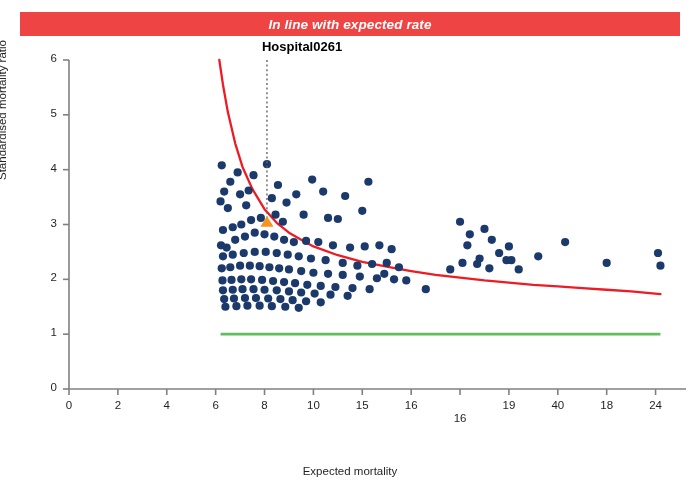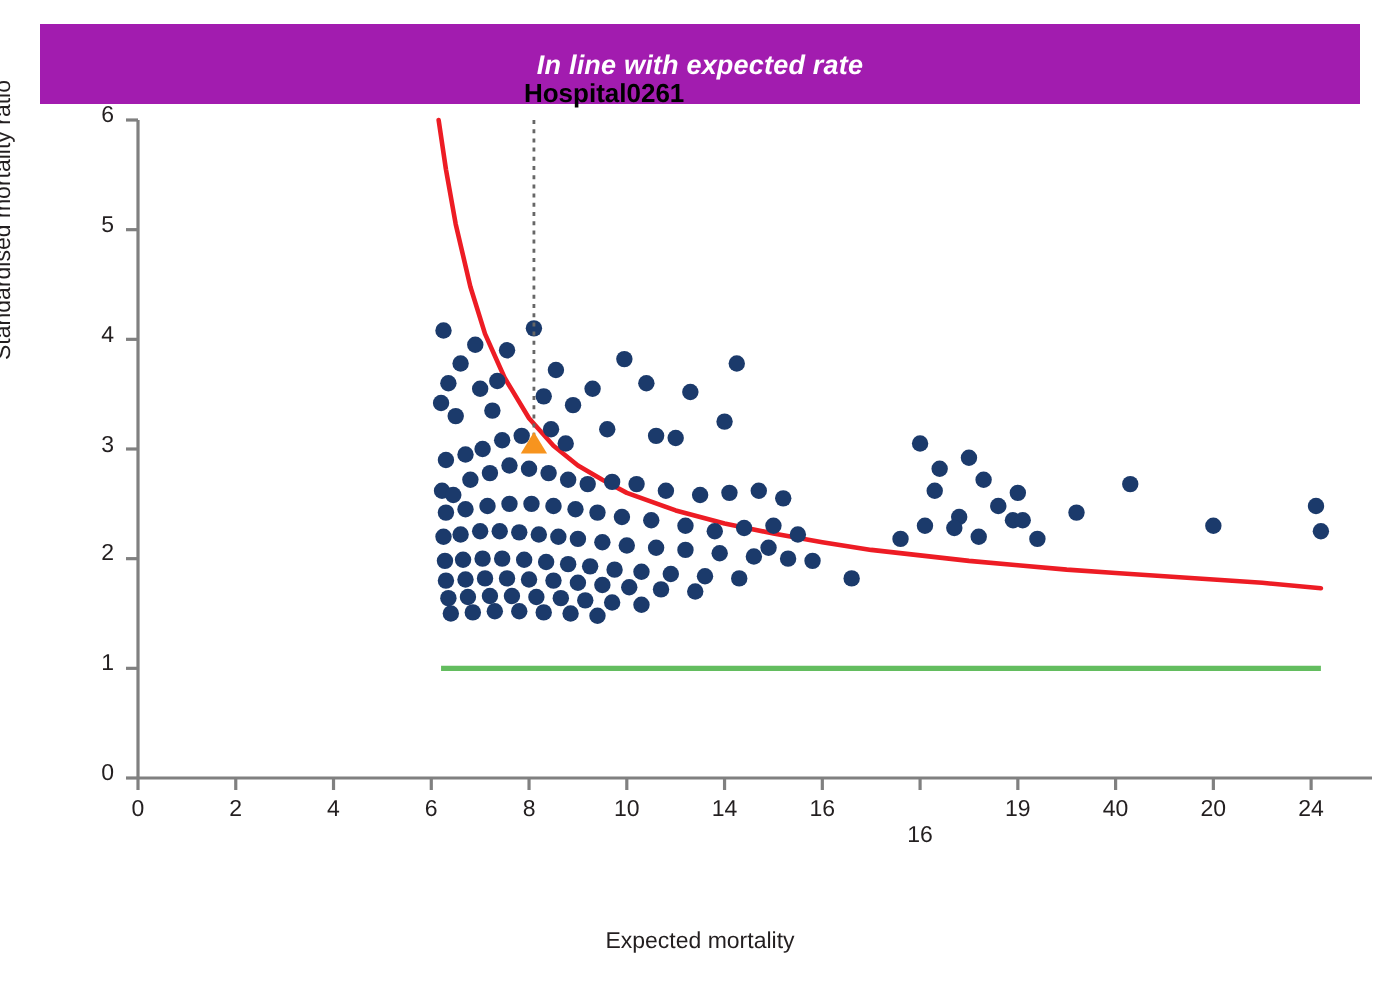--- a/index.html
+++ b/index.html
@@ -7,22 +7,22 @@
     width:700px;height:500px;
     background:#ffffff;
     font-family:"Liberation Sans", sans-serif;
     overflow:hidden;
     position:relative;
   }
   #root{position:relative;width:700px;height:500px;}
 
   
   .banner{
-    position:absolute;left:20px;top:12px;width:660px;height:40px;
-    background:#a21caf;
+    position:absolute;left:20px;top:12px;width:660px;height:24px;
+    background:#ef4444;
     display:flex;align-items:center;justify-content:center;
   }
   .banner-text{
     color:#ffffff;font-style:italic;font-weight:bold;font-size:13.5px;
     letter-spacing:0.1px;white-space:nowrap;
   }
 
   
   .chart{position:absolute;left:0;top:40px;width:700px;height:410px;}
 
@@ -256,23 +256,23 @@
       <div class="tick ytick" style="left: 31px; top: 176.5px;">3</div>
       <div class="tick ytick" style="left: 31px; top: 121.667px;">4</div>
       <div class="tick ytick" style="left: 31px; top: 66.8333px;">5</div>
       <div class="tick ytick" style="left: 31px; top: 12px;">6</div>
       <div class="tick xtick" style="left: 54px; top: 359px;">0</div>
       <div class="tick xtick" style="left: 102.88px; top: 359px;">2</div>
       <div class="tick xtick" style="left: 151.76px; top: 359px;">4</div>
       <div class="tick xtick" style="left: 200.64px; top: 359px;">6</div>
       <div class="tick xtick" style="left: 249.52px; top: 359px;">8</div>
       <div class="tick xtick" style="left: 298.4px; top: 359px;">10</div>
-      <div class="tick xtick" style="left: 347.28px; top: 359px;">14</div>
+      <div class="tick xtick" style="left: 347.28px; top: 359px;">15</div>
       <div class="tick xtick" style="left: 396.16px; top: 359px;">16</div>
       <div class="tick xtick" style="left: 445.04px; top: 372px;">16</div>
       <div class="tick xtick" style="left: 493.92px; top: 359px;">19</div>
       <div class="tick xtick" style="left: 542.8px; top: 359px;">40</div>
-      <div class="tick xtick" style="left: 591.68px; top: 359px;">20</div>
+      <div class="tick xtick" style="left: 591.68px; top: 359px;">18</div>
       <div class="tick xtick" style="left: 640.56px; top: 359px;">24</div>
     </div>
 
 
 </div>
 
 </body></html>

